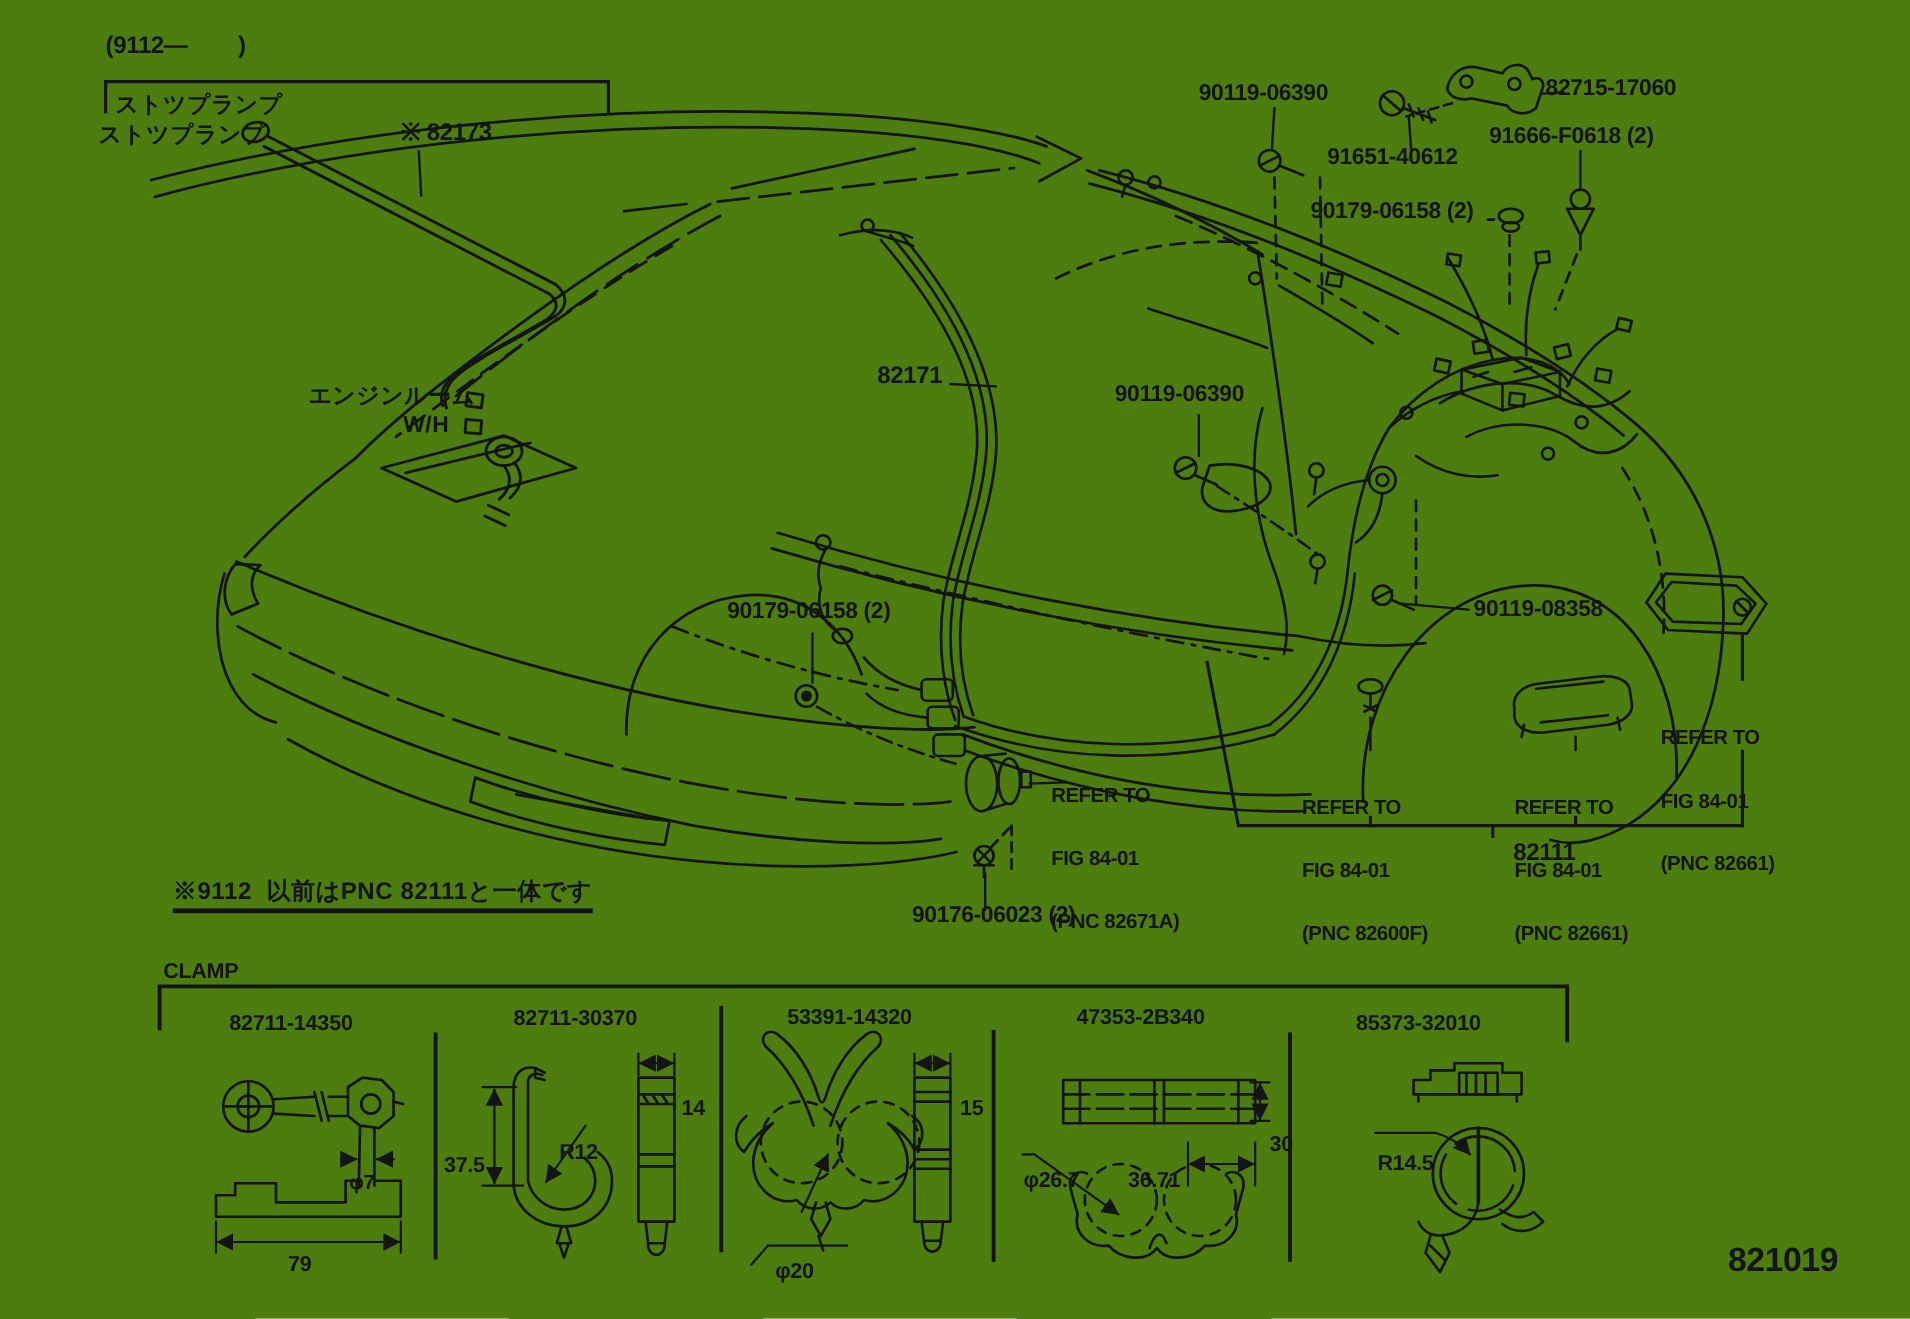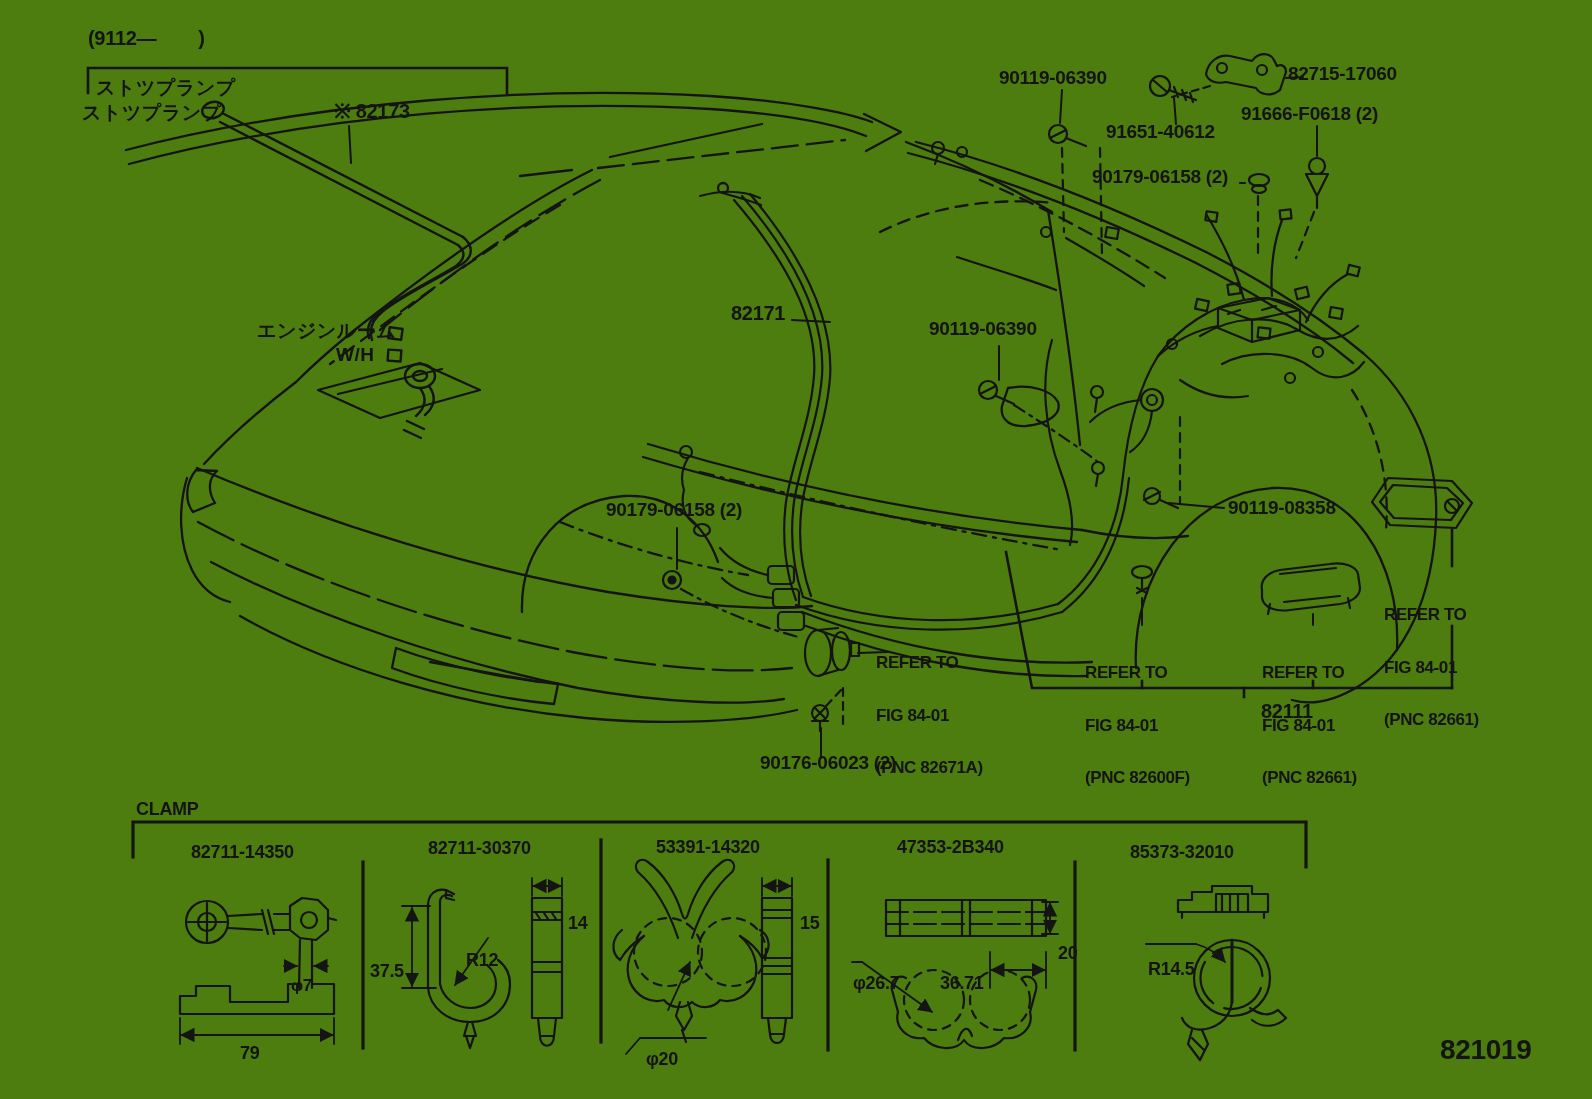--- a/index.html
+++ b/index.html
@@ -415,36 +415,37 @@
   </div>
   <div class="lbl refer" style="left:1384px;top:571px">
     <div>REFER TO</div>
     <div>FIG 84-01</div>
     <div>(PNC 82661)</div>
   </div>
 
   <div class="lbl big" style="left:1261px;top:701px">82111</div>
   <div class="lbl" style="left:760px;top:753px">90176-06023 (2)</div>
 
+  <div class="lbl footnote" style="left:144px;top:733px">※9112  以前はPNC 82111と一体です</div>
 
   <div class="lbl" style="left:136px;top:800px;font-size:18px">CLAMP</div>
 
   <div class="lbl clampno" style="left:191px;top:843px">82711-14350</div>
   <div class="lbl clampno" style="left:428px;top:839px">82711-30370</div>
   <div class="lbl clampno" style="left:656px;top:838px">53391-14320</div>
   <div class="lbl clampno" style="left:897px;top:838px">47353-2B340</div>
   <div class="lbl clampno" style="left:1130px;top:843px">85373-32010</div>
 
   <div class="lbl dim" style="left:291px;top:941px;font-size:17px">φ7</div>
   <div class="lbl dim" style="left:240px;top:1008px">79</div>
   <div class="lbl dim" style="left:370px;top:926px">37.5</div>
   <div class="lbl dim" style="left:466px;top:915px">R12</div>
   <div class="lbl dim" style="left:568px;top:878px">14</div>
   <div class="lbl dim" style="left:800px;top:878px">15</div>
   <div class="lbl dim" style="left:646px;top:1014px">φ20</div>
-  <div class="lbl dim" style="left:1058px;top:908px">20</div>
+  <div class="lbl dim" style="left:1058px;top:908px">30</div>
   <div class="lbl dim" style="left:853px;top:938px">φ26.7</div>
   <div class="lbl dim" style="left:940px;top:938px">36.71</div>
   <div class="lbl dim" style="left:1148px;top:924px">R14.5</div>
 
   <div class="lbl fig" style="left:1440px;top:1035px">821019</div>
 
 </div>
 
 </body></html>

